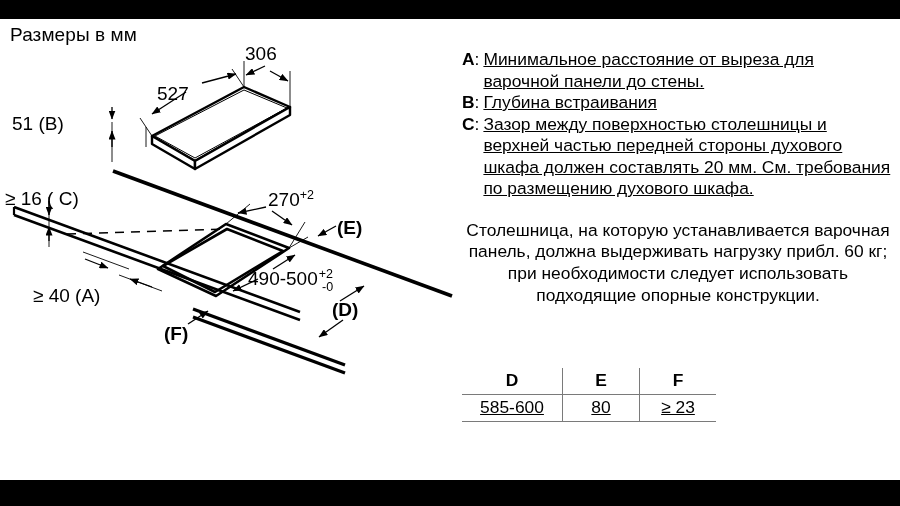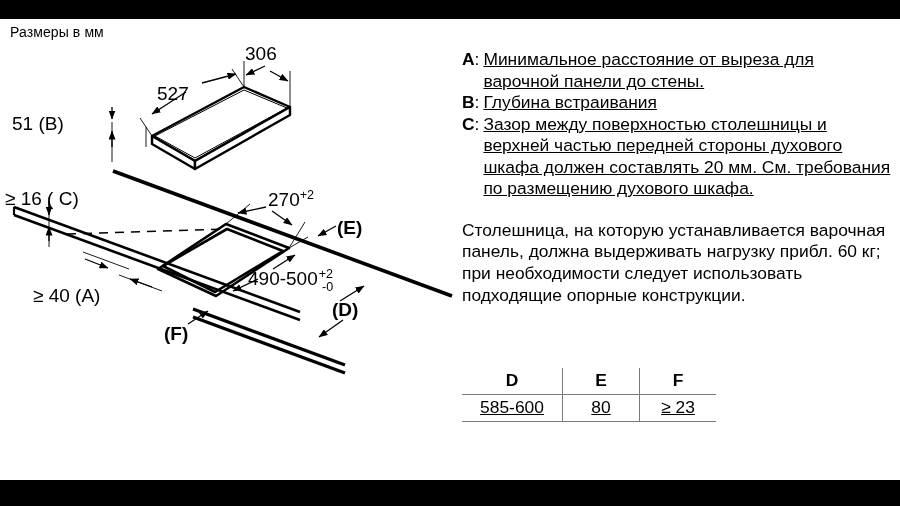--- a/index.html
+++ b/index.html
@@ -25,21 +25,21 @@
     top: 19px;
     width: 900px;
     height: 461px;
     background: #ffffff;
   }
   
   #heading {
     position: absolute;
     left: 10px;
     top: 5px;
-    font-size: 14px;
+    font-size: 19px;
     color: #000;
     letter-spacing: 0.1px;
     white-space: nowrap;
   }
   
   #drawing {
     position: absolute;
     left: 0;
     top: 0;
     width: 460px;
@@ -88,20 +88,21 @@
   .legend-text {
     flex: 1 1 auto;
     padding-left: 4px;
     text-decoration: underline;
   }
   #paragraph {
     margin-top: 20px;
     font-size: 17.4px;
     line-height: 21.8px;
     color: #000;
+    text-align: center;
   }
   
   #table-wrap {
     position: absolute;
     left: 462px;
     top: 349px;
   }
   table.dim-table {
     border-collapse: collapse;
     font-size: 17.4px;

